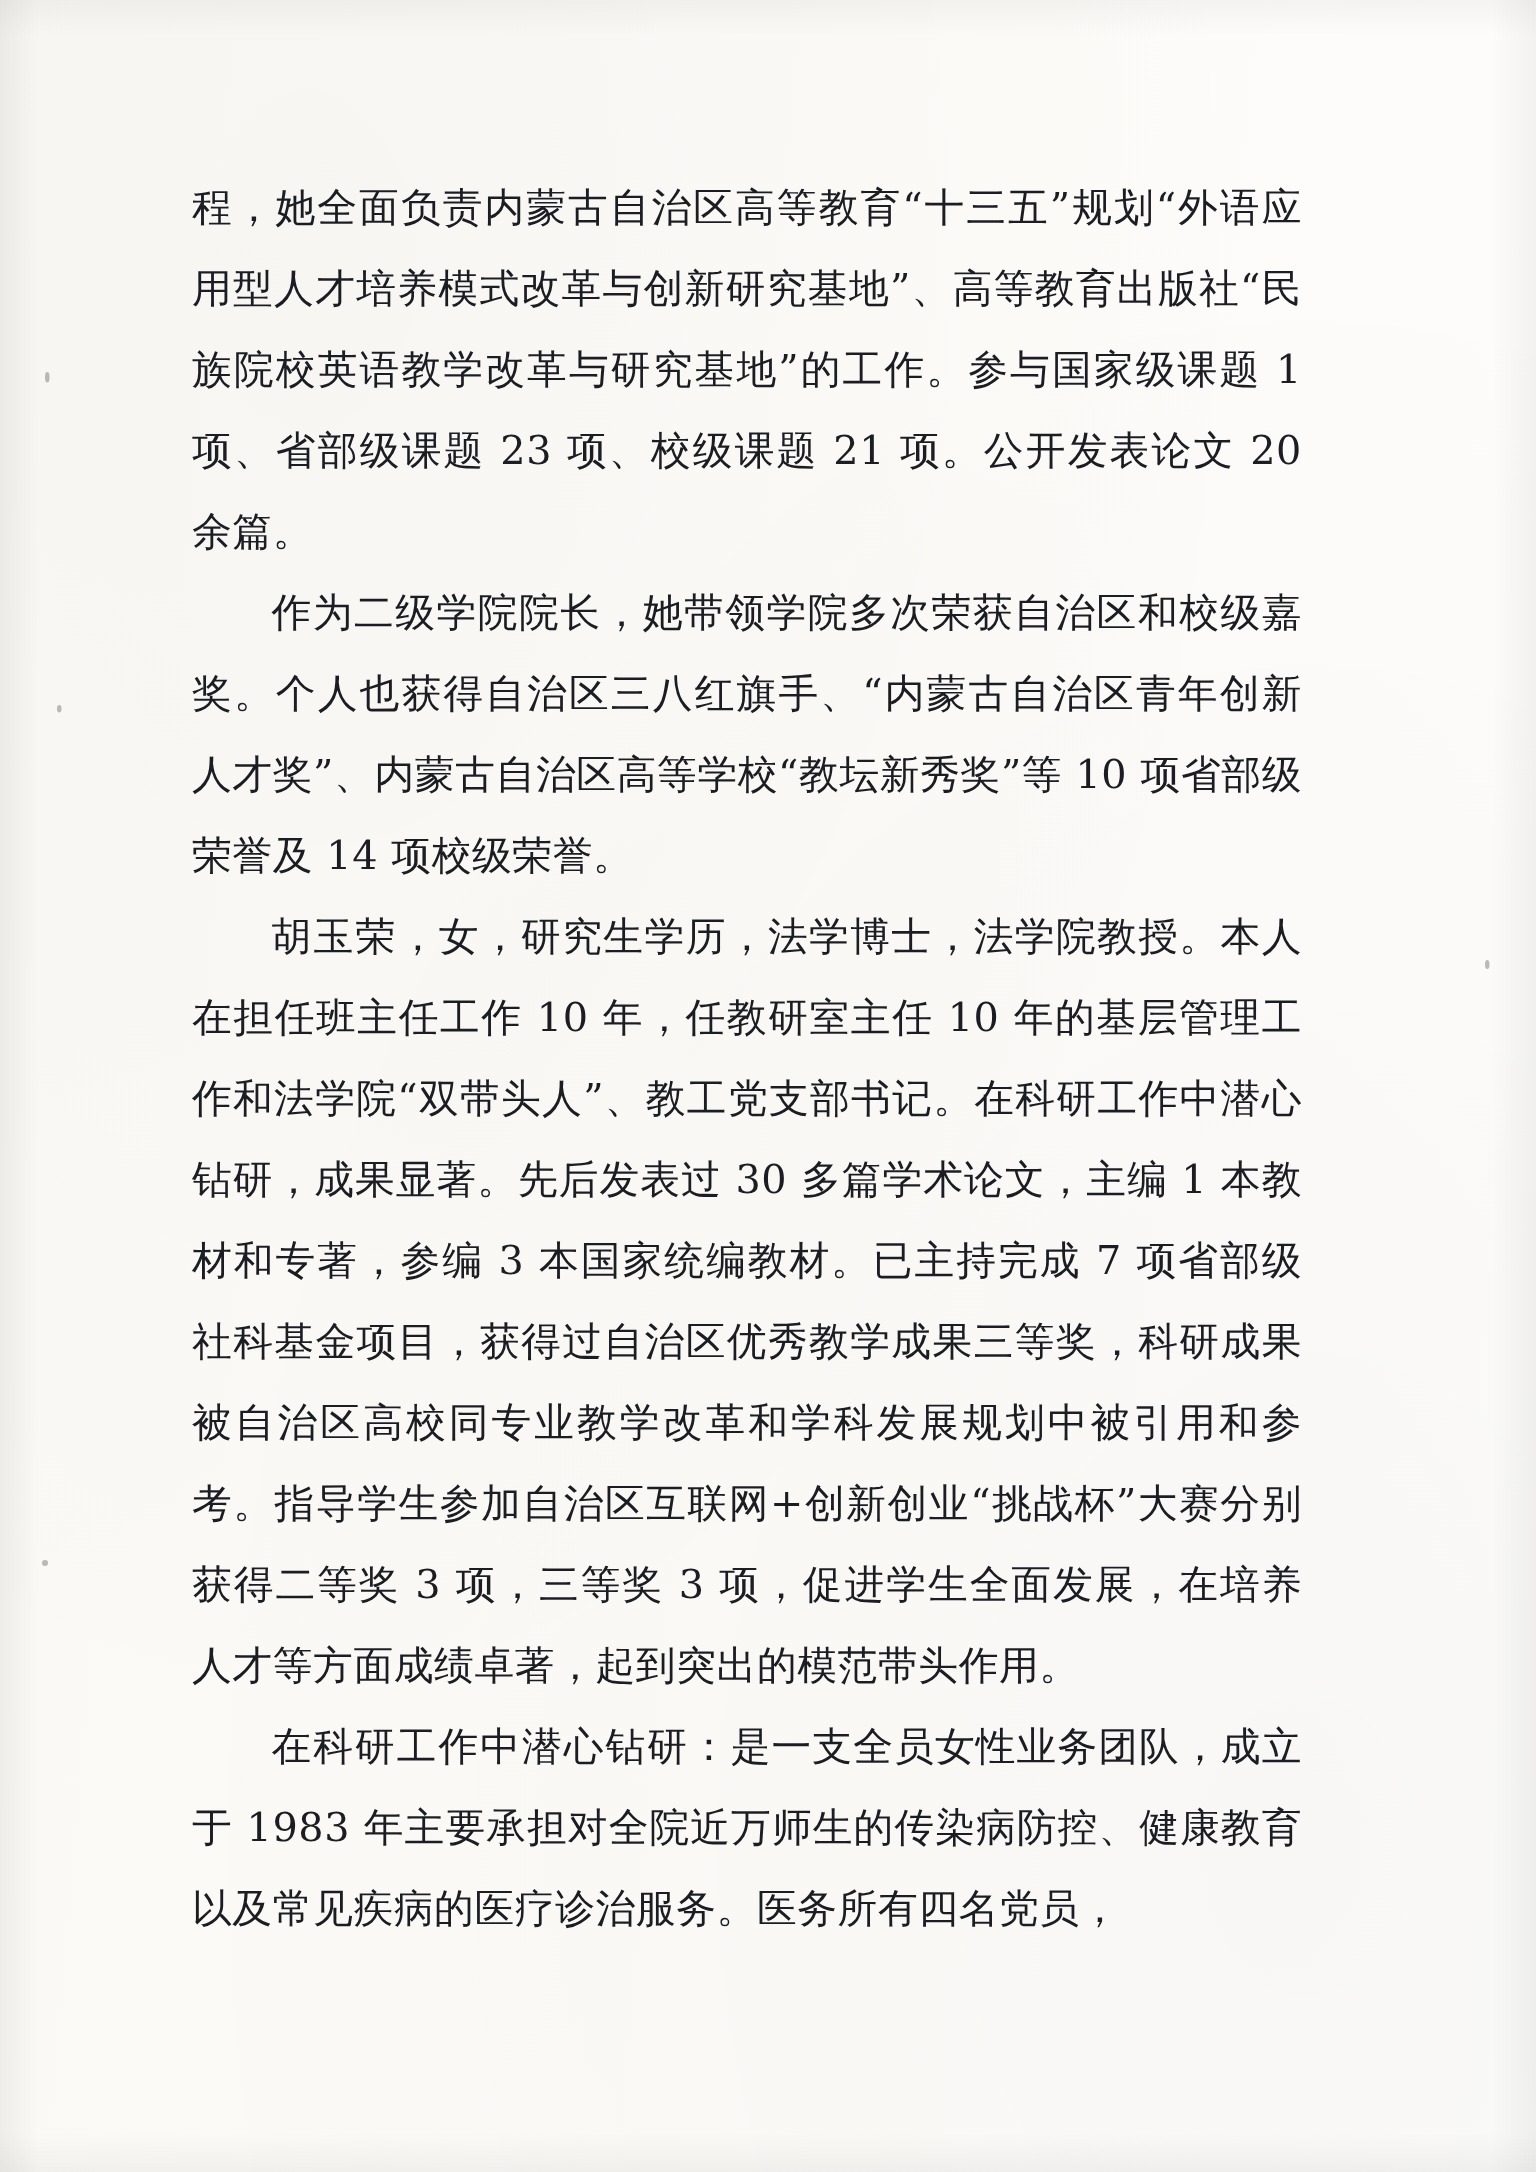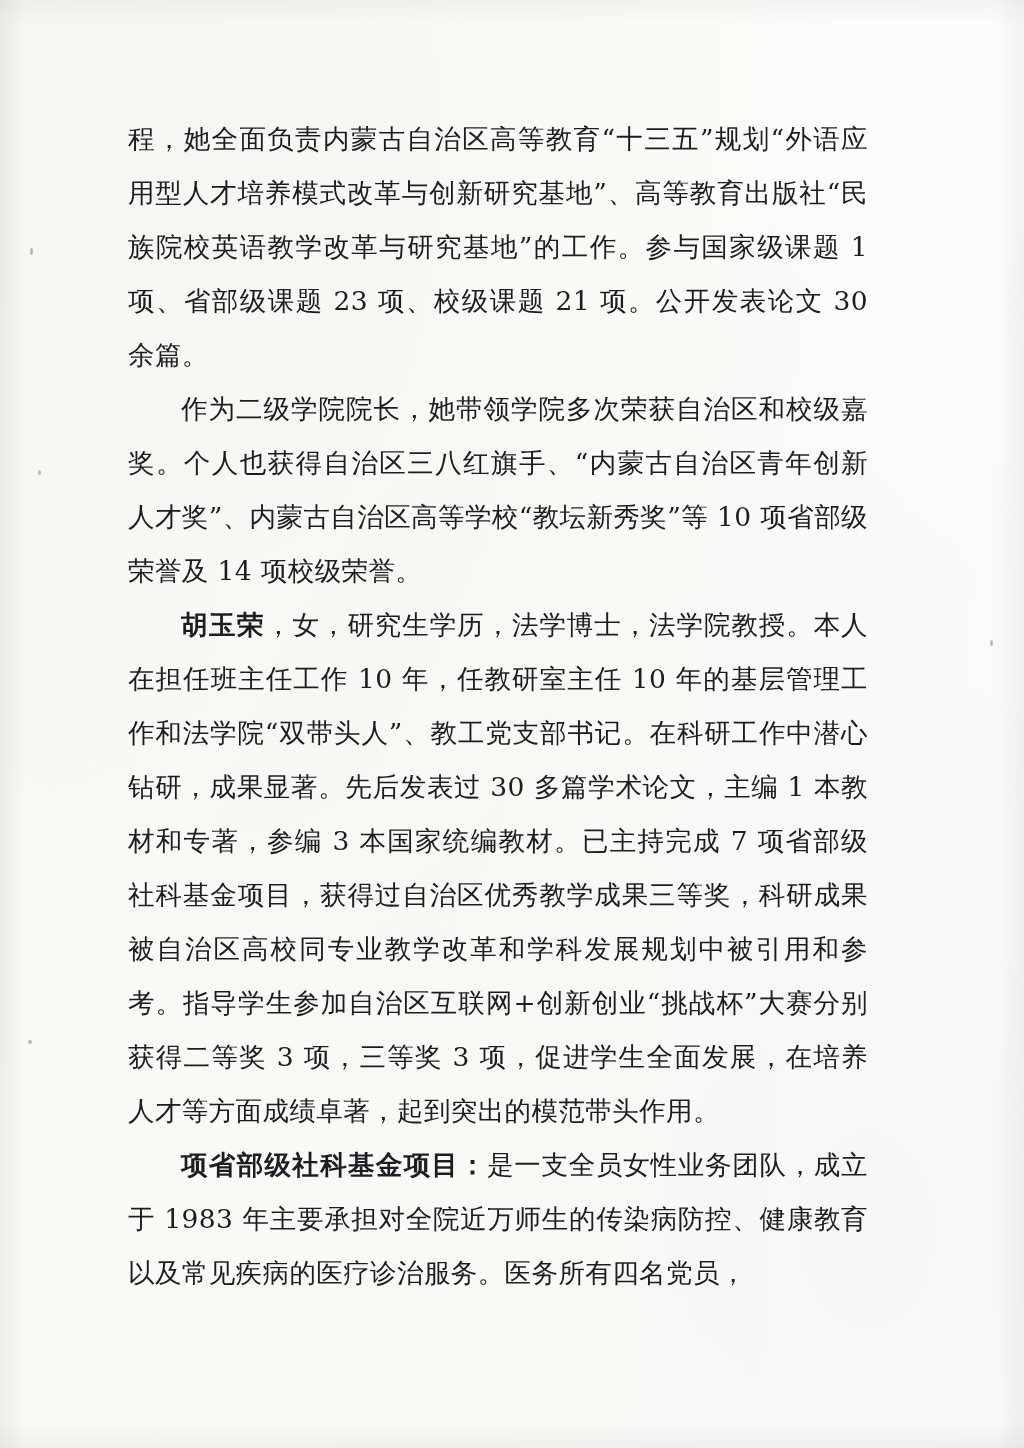--- a/index.html
+++ b/index.html
@@ -69,21 +69,21 @@
     text-align: justify;
     text-justify: inter-ideograph;
     letter-spacing: 0.4px;
     font-family: "DejaVu Serif", "Liberation Serif", serif;
     text-indent: 0;
   }
   p.indent {
     text-indent: 2em;
   }
   .lead {
-    font-weight: bold;
+    font-weight: normal;
     letter-spacing: 1px;
   }
   
   .content {
     filter: contrast(1.02);
     opacity: 0.96;
   }
 </style>
 </head>
 <body>
@@ -93,21 +93,21 @@
   <div class="edge-bottom"></div>
   <div class="edge-left"></div>
   <div class="edge-right"></div>
 
   <div class="speck" style="left:30px; top:248px; width:3px; height:7px;"></div>
   <div class="speck" style="left:38px; top:470px; width:3px; height:5px;"></div>
   <div class="speck" style="left:28px; top:1040px; width:4px; height:4px;"></div>
   <div class="speck" style="left:990px; top:640px; width:3px; height:6px;"></div>
 
   <div class="content">
-    <p class="para"><span>程，她全面负责内蒙古自治区高等教育“十三五”规划“外语应用型人才培养模式改革与创新研究基地”、高等教育出版社“民族院校英语教学改革与研究基地”的工作。参与国家级课题 1 项、省部级课题 23 项、校级课题 21 项。公开发表论文 30 余篇。</span></p>
+    <p class="para"><span>程，她全面负责内蒙古自治区高等教育“十三五”规划“外语应用型人才培养模式改革与创新研究基地”、高等教育出版社“民族院校英语教学改革与研究基地”的工作。参与国家级课题 1 项、省部级课题 23 项、校级课题 21 项。公开发表论文 20 余篇。</span></p>
 
     <p class="para indent"><span>作为二级学院院长，她带领学院多次荣获自治区和校级嘉奖。个人也获得自治区三八红旗手、“内蒙古自治区青年创新人才奖”、内蒙古自治区高等学校“教坛新秀奖”等 10 项省部级荣誉及 14 项校级荣誉。</span></p>
 
     <p class="para indent"><span class="lead">胡玉荣</span><span>，女，研究生学历，法学博士，法学院教授。本人在担任班主任工作 10 年，任教研室主任 10 年的基层管理工作和法学院“双带头人”、教工党支部书记。在科研工作中潜心钻研，成果显著。先后发表过 30 多篇学术论文，主编 1 本教材和专著，参编 3 本国家统编教材。已主持完成 7 项省部级社科基金项目，获得过自治区优秀教学成果三等奖，科研成果被自治区高校同专业教学改革和学科发展规划中被引用和参考。指导学生参加自治区互联网+创新创业“挑战杯”大赛分别获得二等奖 3 项，三等奖 3 项，促进学生全面发展，在培养人才等方面成绩卓著，起到突出的模范带头作用。</span></p>
 
-    <p class="para indent"><span class="lead">项省部级社科基金项目：</span><span>是一支全员女性业务团队，成立于 1983 年主要承担对全院近万师生的传染病防控、健康教育以及常见疾病的医疗诊治服务。医务所有四名党员，</span></p>
+    <p class="para indent"><span class="lead">在科研工作中潜心钻研：</span><span>是一支全员女性业务团队，成立于 1983 年主要承担对全院近万师生的传染病防控、健康教育以及常见疾病的医疗诊治服务。医务所有四名党员，</span></p>
   </div>
 </div>
 
 </body></html>

